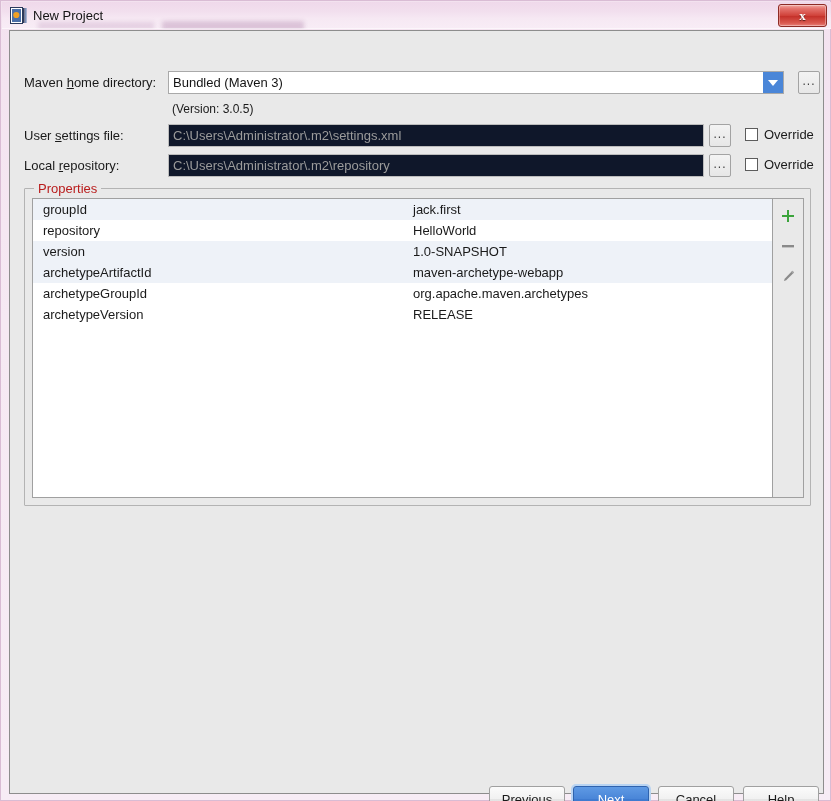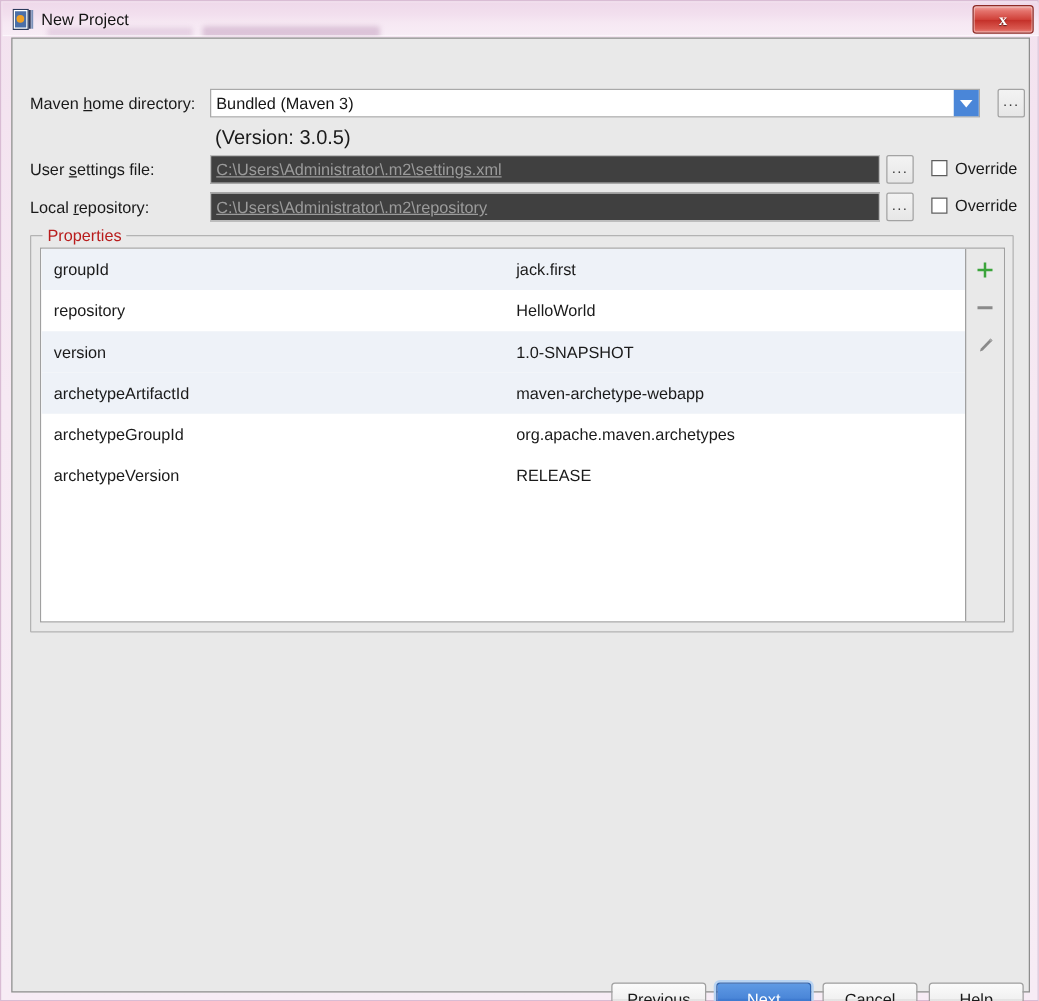--- a/index.html
+++ b/index.html
@@ -109,24 +109,23 @@
     background: #ffffff;
     font-size: 13px;
     color: #141414;
     padding: 0 4px;
     display: flex;
     align-items: center;
     overflow: hidden;
     white-space: nowrap;
   }
   .text-field.disabled {
-    background: #404040;
+    background: #0f172a;
     color: #9b9b9b;
     border-color: #bcbcbc;
-    text-decoration: underline;
   }
 
   #combo-field {
     left: 158px; top: 40px;
     width: 616px; height: 23px;
   }
   #combo-arrow {
     position: absolute;
     left: 753px; top: 41px;
     width: 20px; height: 21px;
@@ -154,21 +153,21 @@
     letter-spacing: 1px;
     padding-bottom: 4px;
   }
   #browse-maven { left: 788px; top: 40px; }
   #browse-settings { left: 699px; top: 93px; }
   #browse-repo { left: 699px; top: 123px; }
 
   #version-text {
     position: absolute;
     left: 162px; top: 71px;
-    font-size: 16px;
+    font-size: 12px;
     color: #1a1a1a;
     white-space: nowrap;
   }
 
   #settings-field { left: 158px; top: 93px; width: 536px; height: 23px; }
   #repo-field { left: 158px; top: 123px; width: 536px; height: 23px; }
 
   .override-group {
     position: absolute;
     display: flex;
@@ -218,21 +217,21 @@
     overflow: hidden;
   }
   #table-scroll {
     flex: 1 1 auto;
     background: #ffffff;
     overflow: hidden;
     position: relative;
   }
   .prop-row {
     display: flex;
-    height: 33px;
+    height: 21px;
     align-items: center;
     font-size: 13px;
     color: #1a1a1a;
     cursor: pointer;
   }
   .prop-row.striped { background: #eef2f8; }
   .prop-key {
     width: 378px;
     padding-left: 10px;
     box-sizing: border-box;

